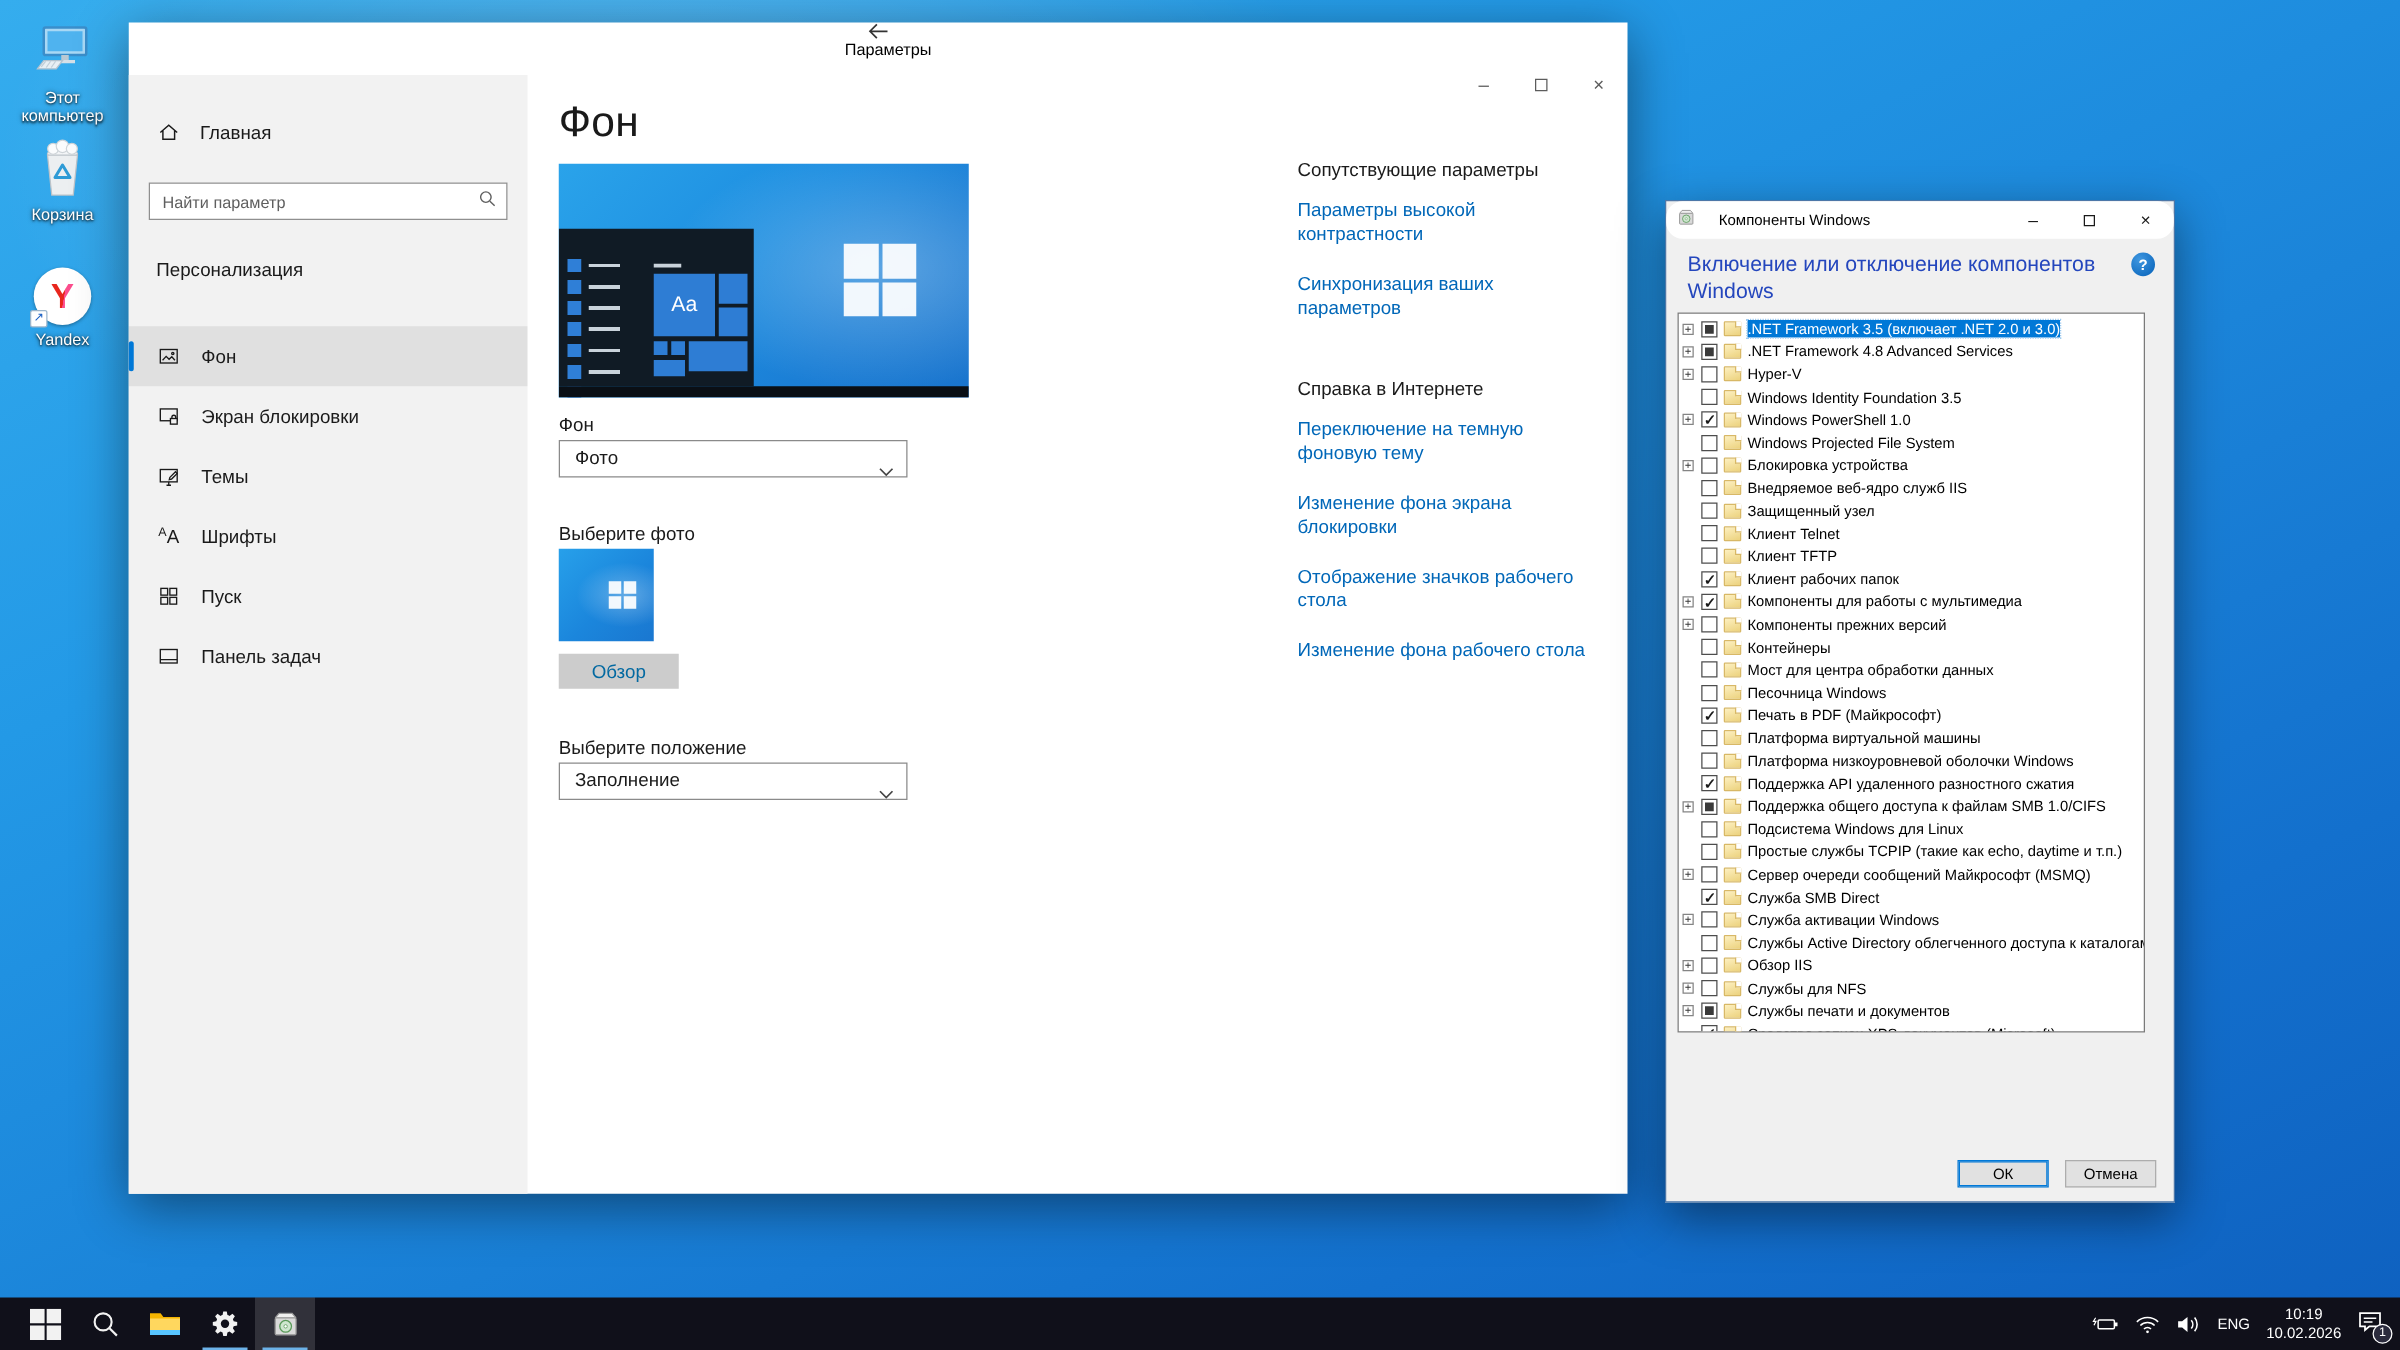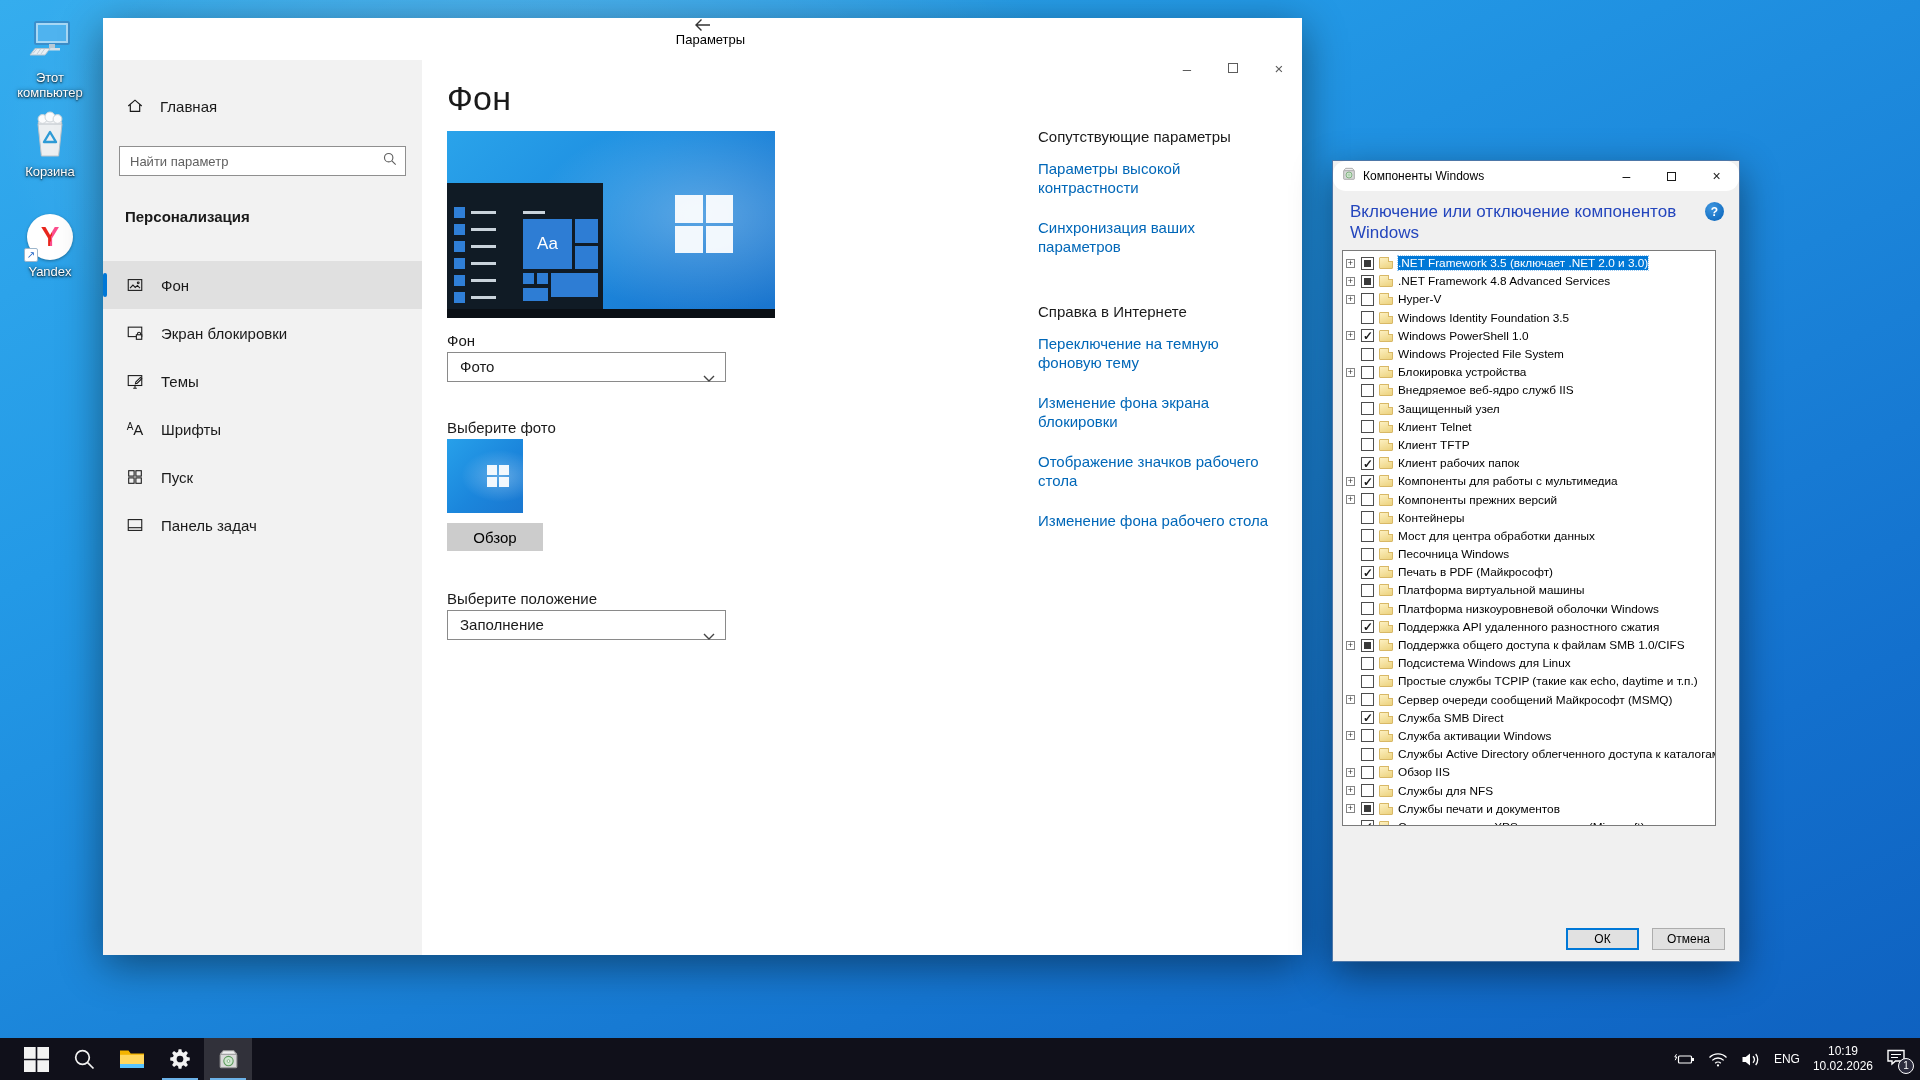--- a/index.html
+++ b/index.html
@@ -38,21 +38,21 @@
   .s-body { display:flex; height:895px; }
   .s-sidebar { width:319px; background:#f2f2f2; padding-top:28px; flex-shrink:0; }
   .s-home { height:36px; display:flex; align-items:center; padding-left:22px; gap:15px;
     font-size:15px; color:#1a1a1a; cursor:pointer; }
   .s-search { margin:22px 16px 0 16px; height:30px; background:#fff; border:1px solid #8f8f8f;
     display:flex; align-items:center; }
   .s-search input { flex:1; border:none; outline:none; background:transparent; padding:0 10px;
     font-size:13px; color:#333; font-family:"Liberation Sans",sans-serif; }
   .s-search input::placeholder { color:#5f5f5f; opacity:1; }
   .s-search .mag { width:30px; text-align:center; }
-  .s-section { margin:32px 0 0 22px; font-size:15px; font-weight:700; color:#1a1a1a; }
+  .s-section { margin:32px 0 0 22px; font-size:15px; font-weight:400; color:#1a1a1a; }
   .s-nav { margin-top:36px; }
   .nav-item { position:relative; height:48px; display:flex; align-items:center; padding-left:22px;
     gap:16px; font-size:15px; color:#1a1a1a; cursor:pointer; }
   .nav-item.selected { background:rgba(0,0,0,.075); }
   .accent-pill { position:absolute; left:0; top:12px; width:4px; height:24px; border-radius:2px; background:#0078d7; }
   .nav-icon { width:20px; height:20px; display:flex; align-items:center; justify-content:center; }
   .fonts-glyph { font-size:15px; color:#1a1a1a; }
   .fonts-glyph .small-a { font-size:10px; vertical-align:top; }
 
   .s-content { position:relative; flex:1; }
@@ -86,33 +86,33 @@
   .select { position:relative; width:279px; height:30px; border:1px solid #8a8a8a; background:#fff;
     font-size:15px; color:#1a1a1a; line-height:28px; padding:0 12px; cursor:pointer; }
   .select .chev { position:absolute; right:10px; top:11px; }
   .gap37 { margin-top:37px; }
   .photo-thumb { position:relative; margin-top:0; width:76px; height:74px; overflow:hidden;
     background:linear-gradient(135deg,#27a0ea 0%,#1b86dc 55%,#1a77d0 100%); cursor:pointer; }
   .photo-thumb::before { content:""; position:absolute; inset:0;
     background:radial-gradient(ellipse 60px 40px at 70% 50%, rgba(255,255,255,.3), rgba(255,255,255,0) 65%); }
   .winlogo.thumb { right:14px; top:26px; width:22px; height:22px; gap:1.5px; }
   .browse-btn { margin-top:10px; width:96px; height:28px; background:#cccccc; border:none;
-    font-size:15px; color:#000000; font-family:"Liberation Sans",sans-serif; cursor:pointer; }
+    font-size:15px; color:#0369a1; font-family:"Liberation Sans",sans-serif; cursor:pointer; }
   .gap39 { margin-top:39px; }
 
   .related { position:absolute; left:616px; top:68px; width:240px; }
   .rel-heading { font-size:15px; font-weight:400; color:#1a1a1a; margin-bottom:14px; }
   .rel-link { display:block; font-size:15px; line-height:19px; color:#0067b8; text-decoration:none;
     margin-bottom:21px; cursor:pointer; }
   .rel-group2 { margin-top:47px; }
 
   
   .features-dialog { position:absolute; left:1332px; top:160px; width:408px; height:802px;
     background:#f0f0f0; border:1px solid #4d77a8; box-shadow:0 12px 36px rgba(0,0,0,.45); }
-  .f-titlebar { height:30px; background:#fff; display:flex; align-items:center; padding-left:8px; gap:6px;border-radius:13px; }
+  .f-titlebar { height:30px; background:#fff; display:flex; align-items:center; padding-left:8px; gap:18px;border-radius:13px; }
   .f-title { font-size:12px; color:#000; }
   .f-controls { margin-left:auto; display:flex; height:30px; }
   .f-ctrl { width:45px; display:flex; align-items:center; justify-content:center; color:#1a1a1a;
     font-size:14px; cursor:pointer; }
   .glyph-box-sm { width:9px; height:9px; border:1px solid #1a1a1a; display:inline-block; }
   .f-heading { margin:10px 16px 0 17px; width:330px; font-size:17px; line-height:21px;
     font-weight:400; color:#2446bd; }
   .f-help { position:absolute; right:15px; top:41px; width:19px; height:19px; border-radius:50%;
     background:radial-gradient(circle at 35% 30%, #3f97e0, #136ec2 75%); color:#fff; font-size:12px;
     font-weight:700; display:flex; align-items:center; justify-content:center; cursor:pointer; }

